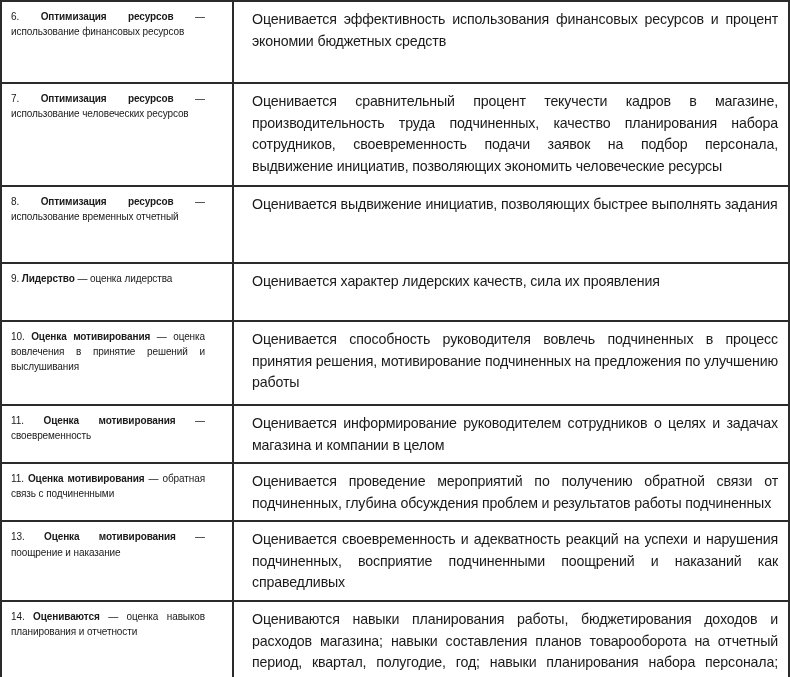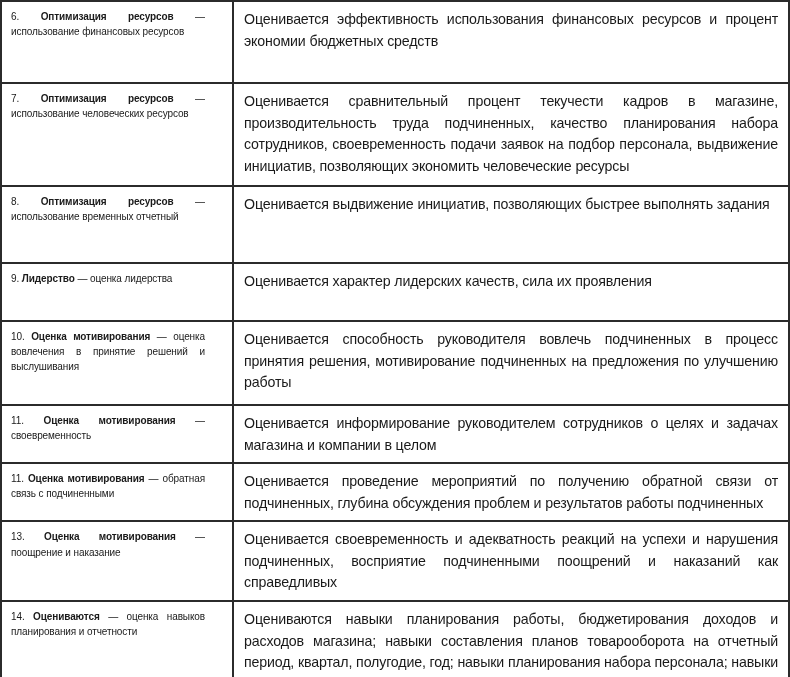--- a/index.html
+++ b/index.html
@@ -44,21 +44,21 @@
     box-sizing: border-box;
     font-size: 10px;
     line-height: 1.52;
     text-align: justify;
     text-justify: inter-word;
     hyphens: manual;
     letter-spacing: -0.1px;
   }
   td.desc-cell {
     vertical-align: top;
-    padding: 7px 10px 6px 10px;
+    padding: 7px 10px 6px 18px;
     box-sizing: border-box;
     font-size: 14.2px;
     line-height: 1.52;
     text-align: justify;
     text-justify: inter-word;
     hyphens: manual;
     letter-spacing: -0.15px;
   }
   .crit-num {
     font-weight: normal;

